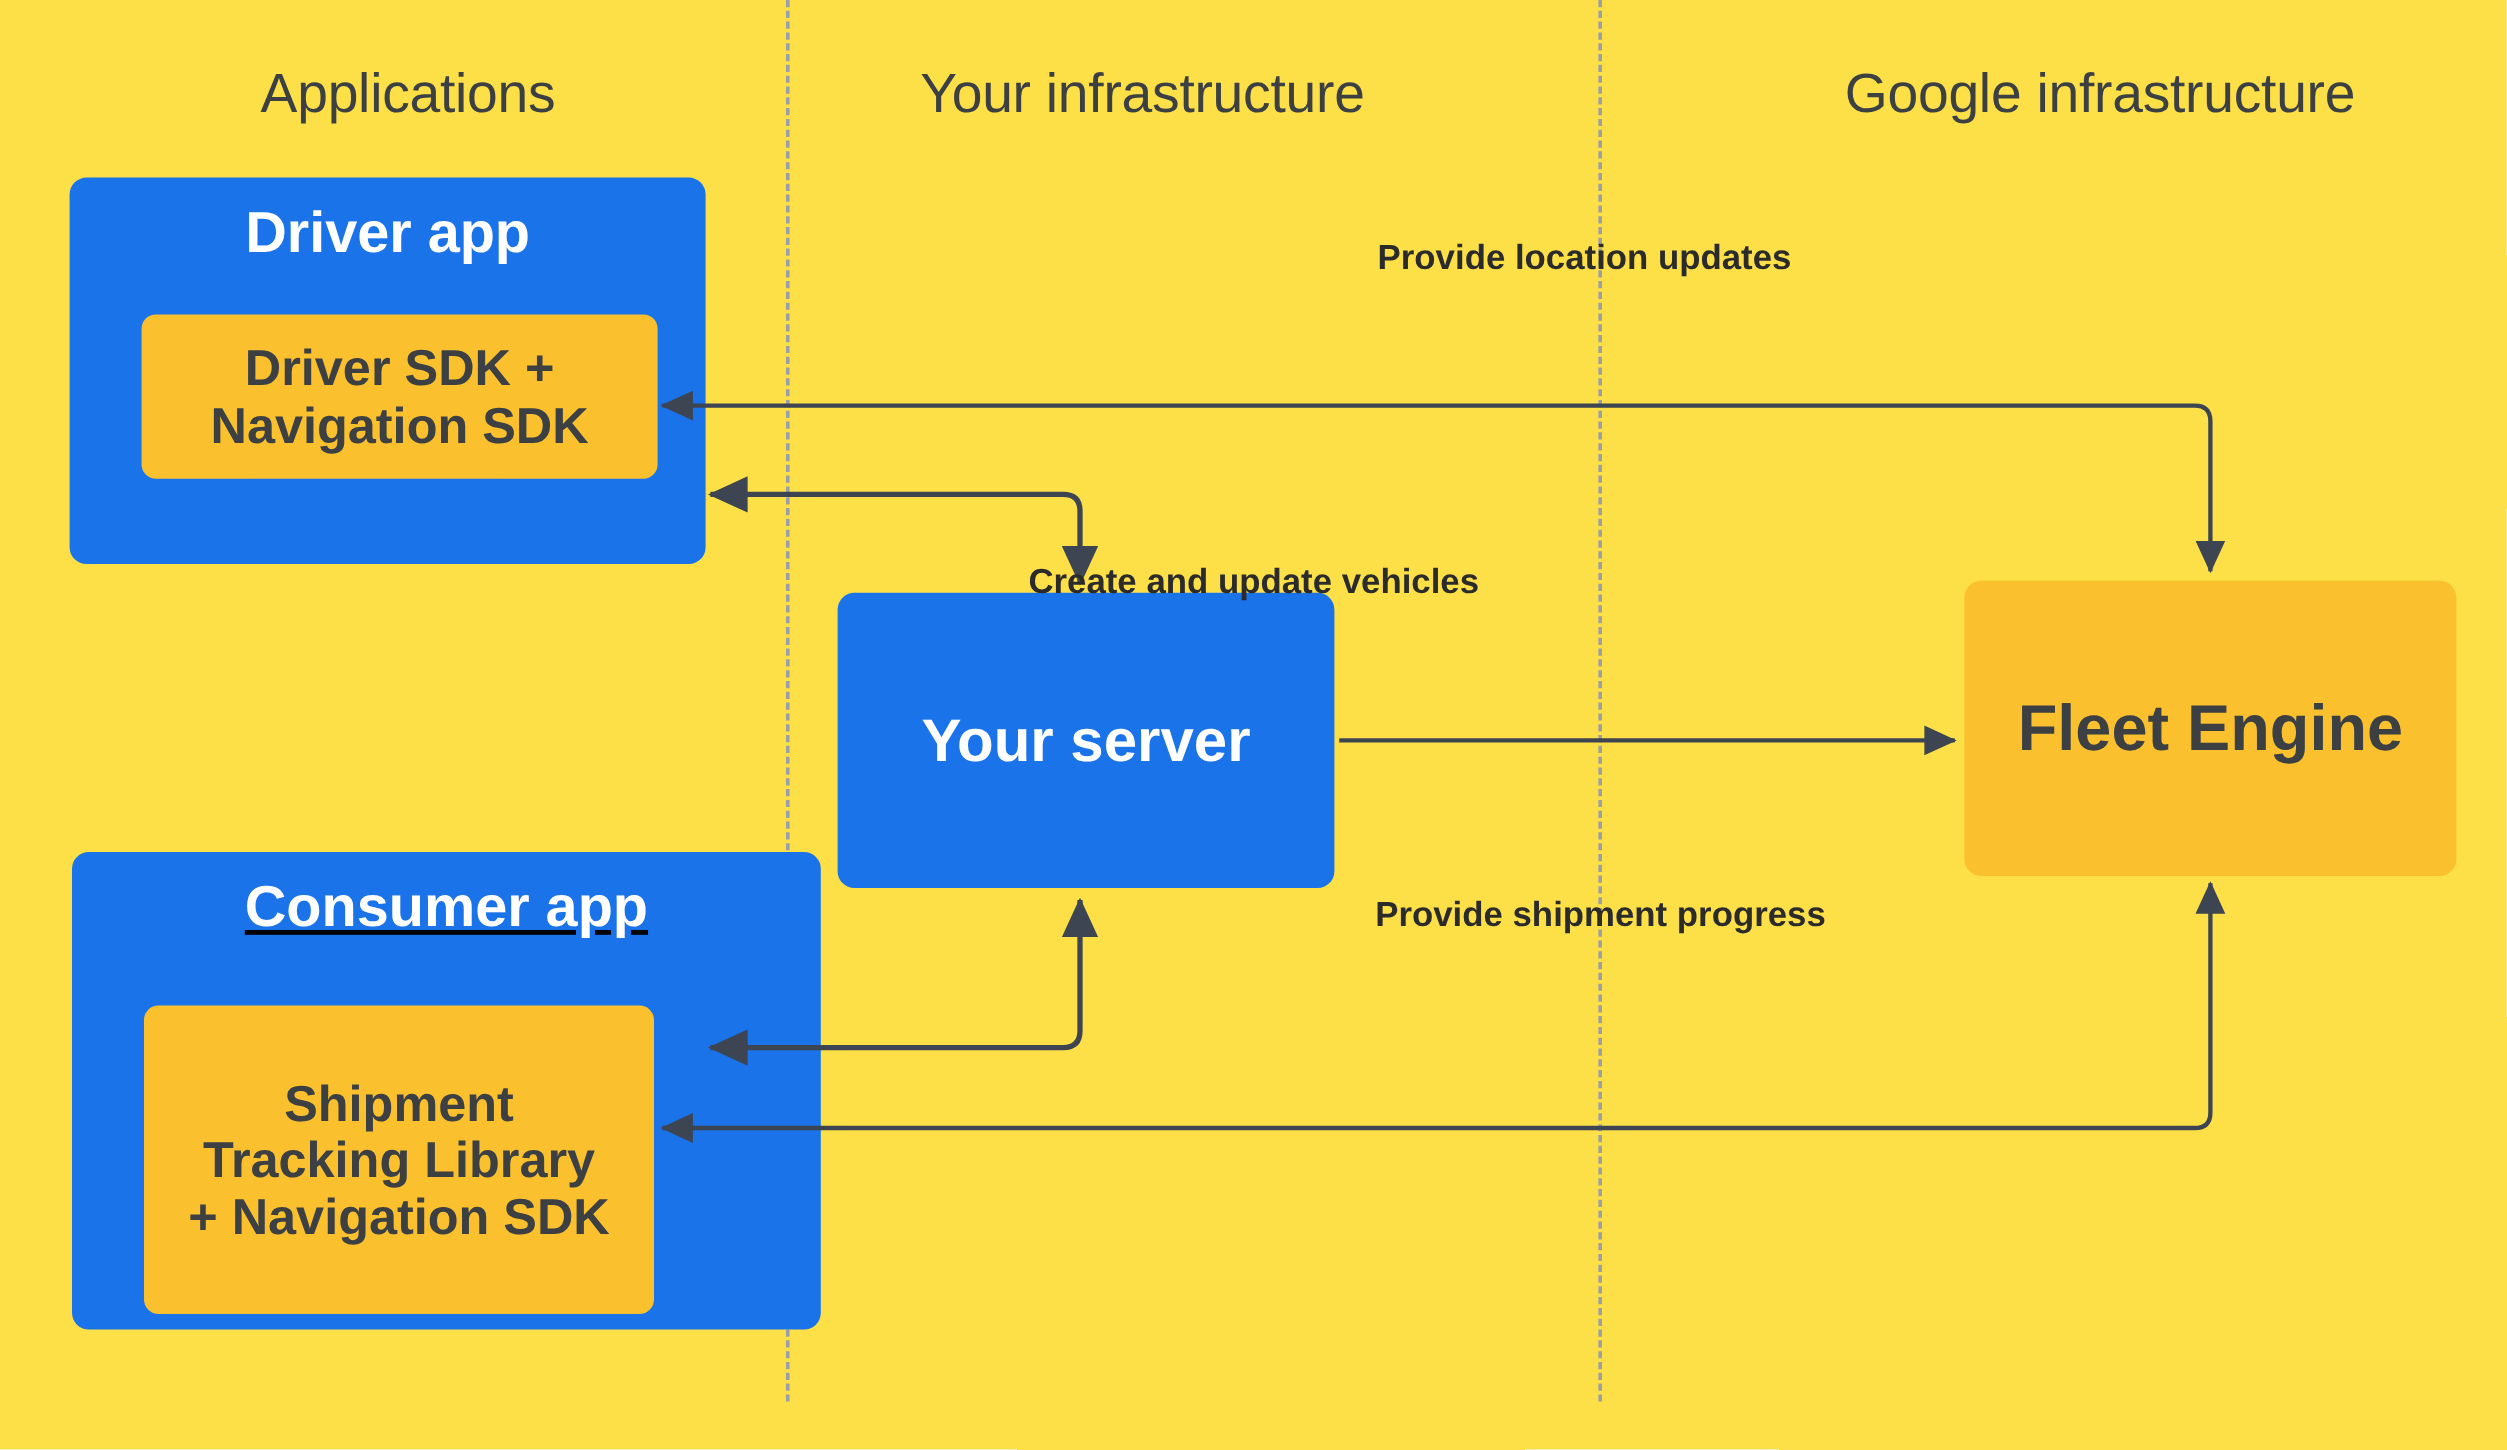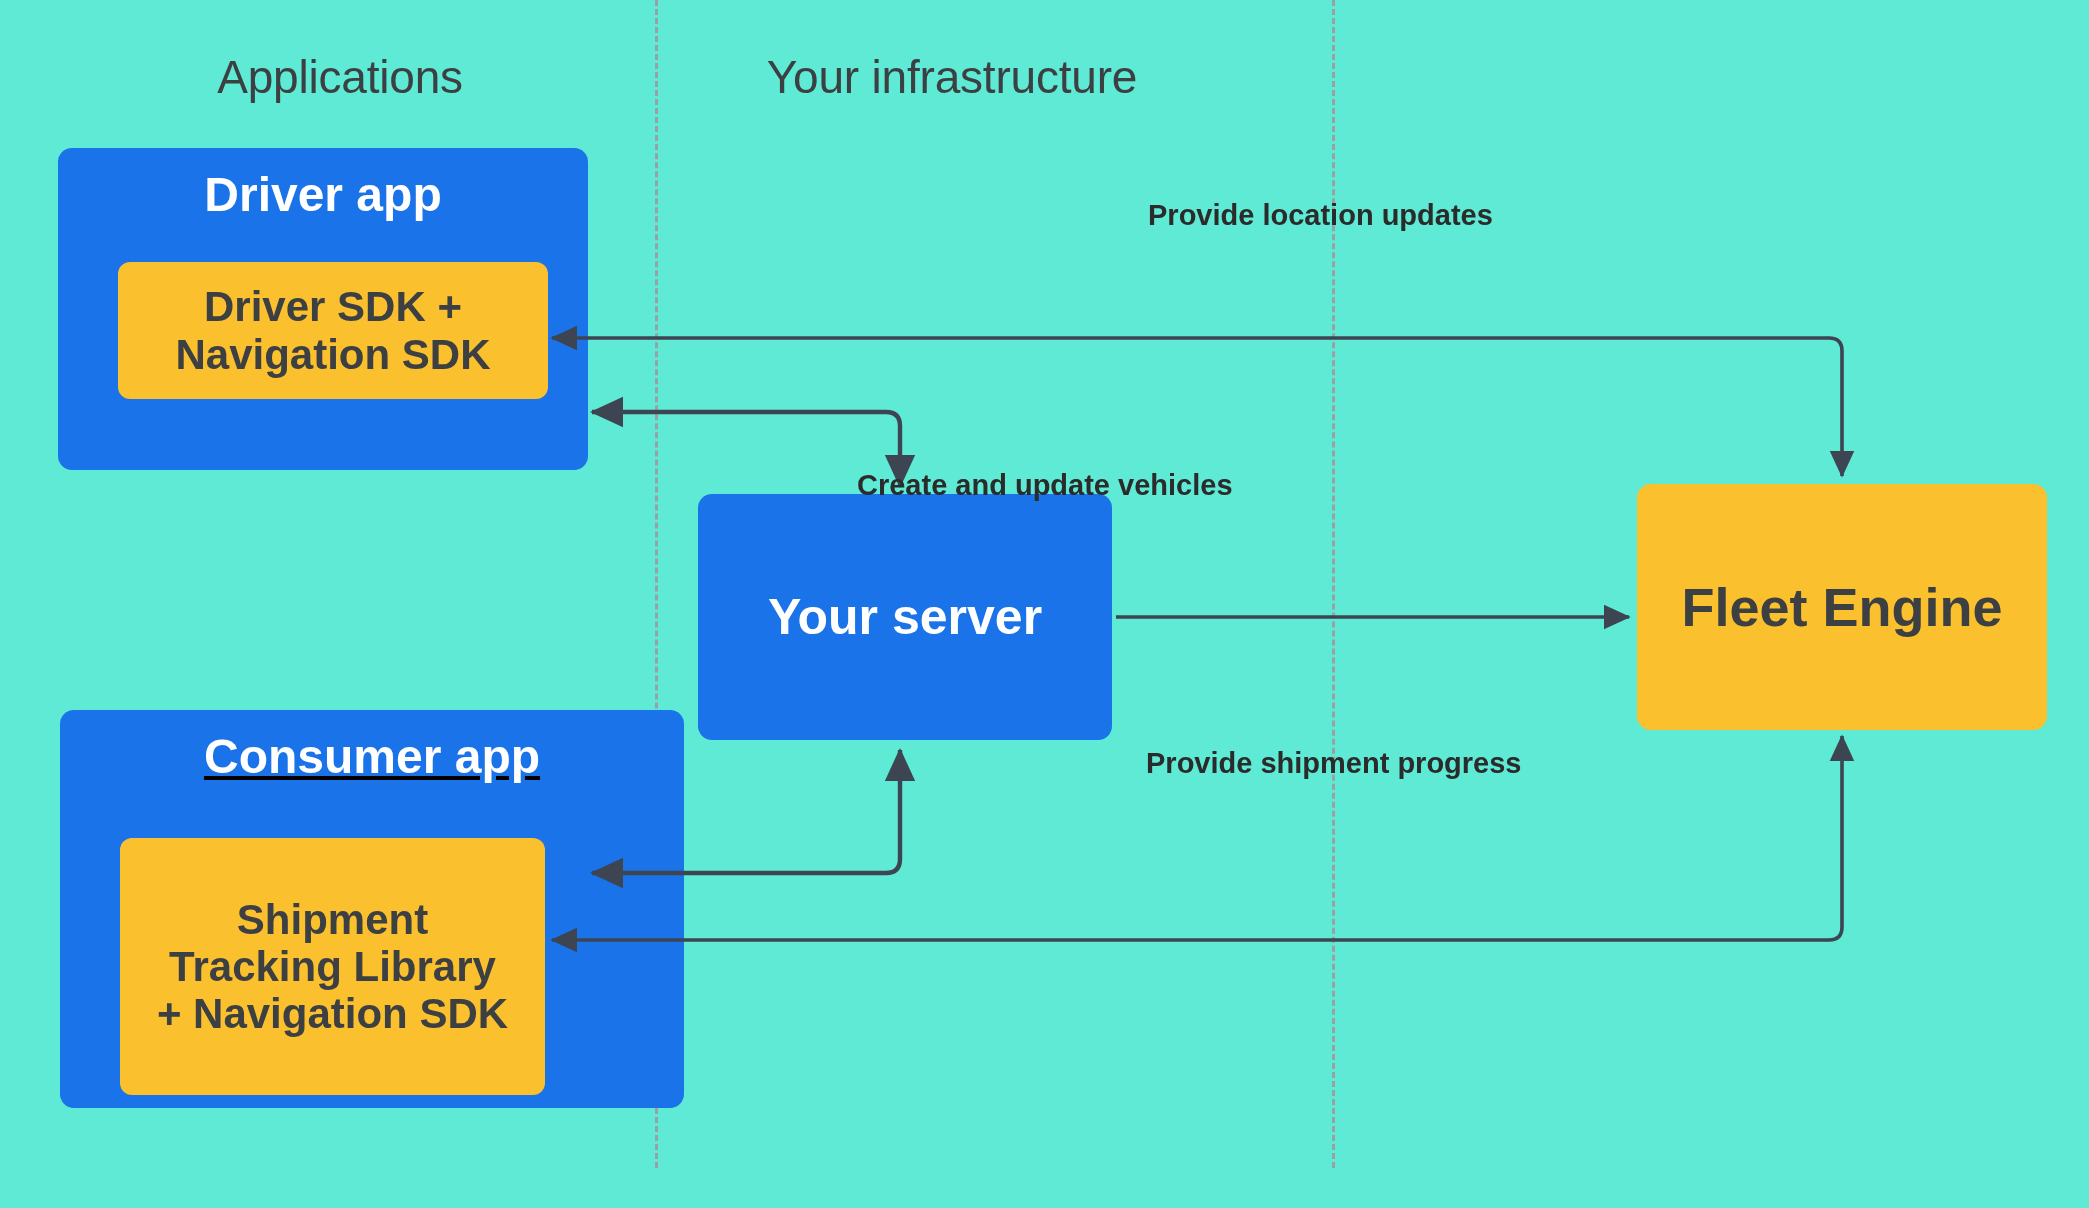--- a/index.html
+++ b/index.html
@@ -8,21 +8,21 @@
     padding: 0;
     background: #ffffff;
   }
   body {
     font-family: "Liberation Sans", sans-serif;
   }
   #canvas {
     position: relative;
     width: 2089px;
     height: 1208px;
-    background: #5eead4;
+    background: #fde047;
     overflow: hidden;
   }
   
   .col-header {
     position: absolute;
     text-align: center;
     font-size: 46px;
     font-weight: 400;
     color: #3c4043;
     letter-spacing: -0.2px;
@@ -144,20 +144,21 @@
 </style>
 </head>
 <body>
 
 <div id="canvas">
 
   <div class="col-header" id="hdr-applications">Applications</div>
 
   <div class="col-header" id="hdr-your-infra">Your infrastructure</div>
 
+  <div class="col-header" id="hdr-google-infra">Google infrastructure</div>
 
   <div class="divider" id="divider-left"></div>
   <div class="divider" id="divider-right"></div>
 
   <div class="box box-blue" id="box-driver-app">
     <div class="app-title">Driver app</div>
     <div class="box-yellow sdk-label" id="box-driver-sdk">Driver SDK +<br>Navigation SDK</div>
   </div>
 
   <div class="box box-blue" id="box-your-server">

